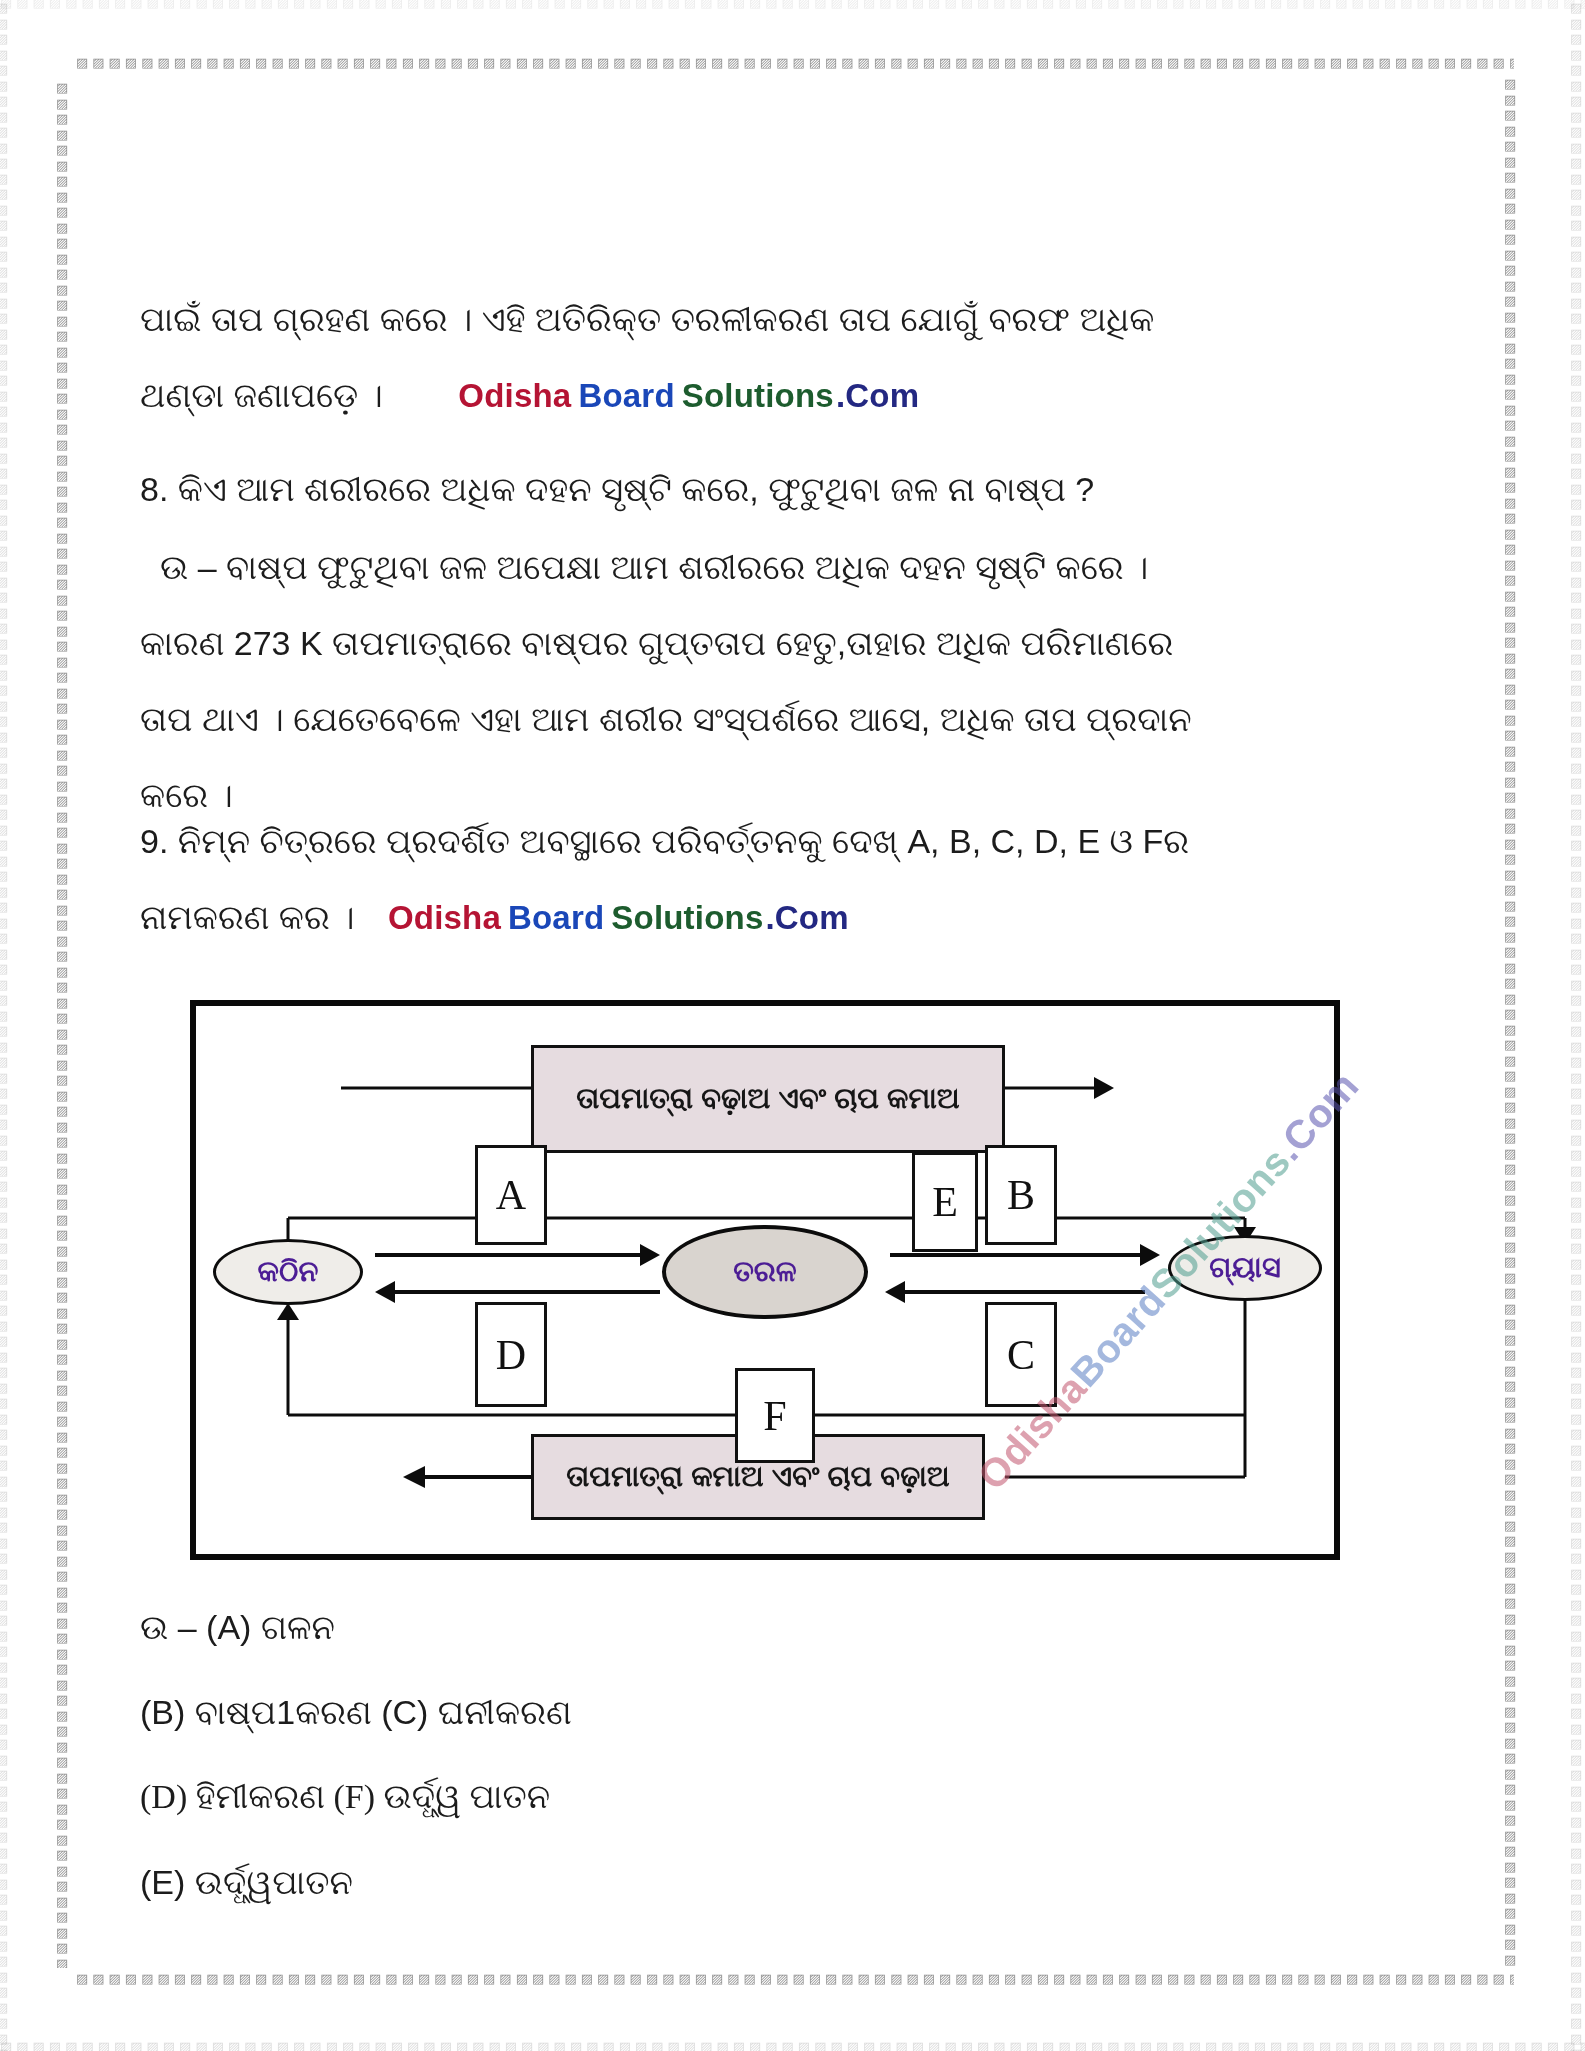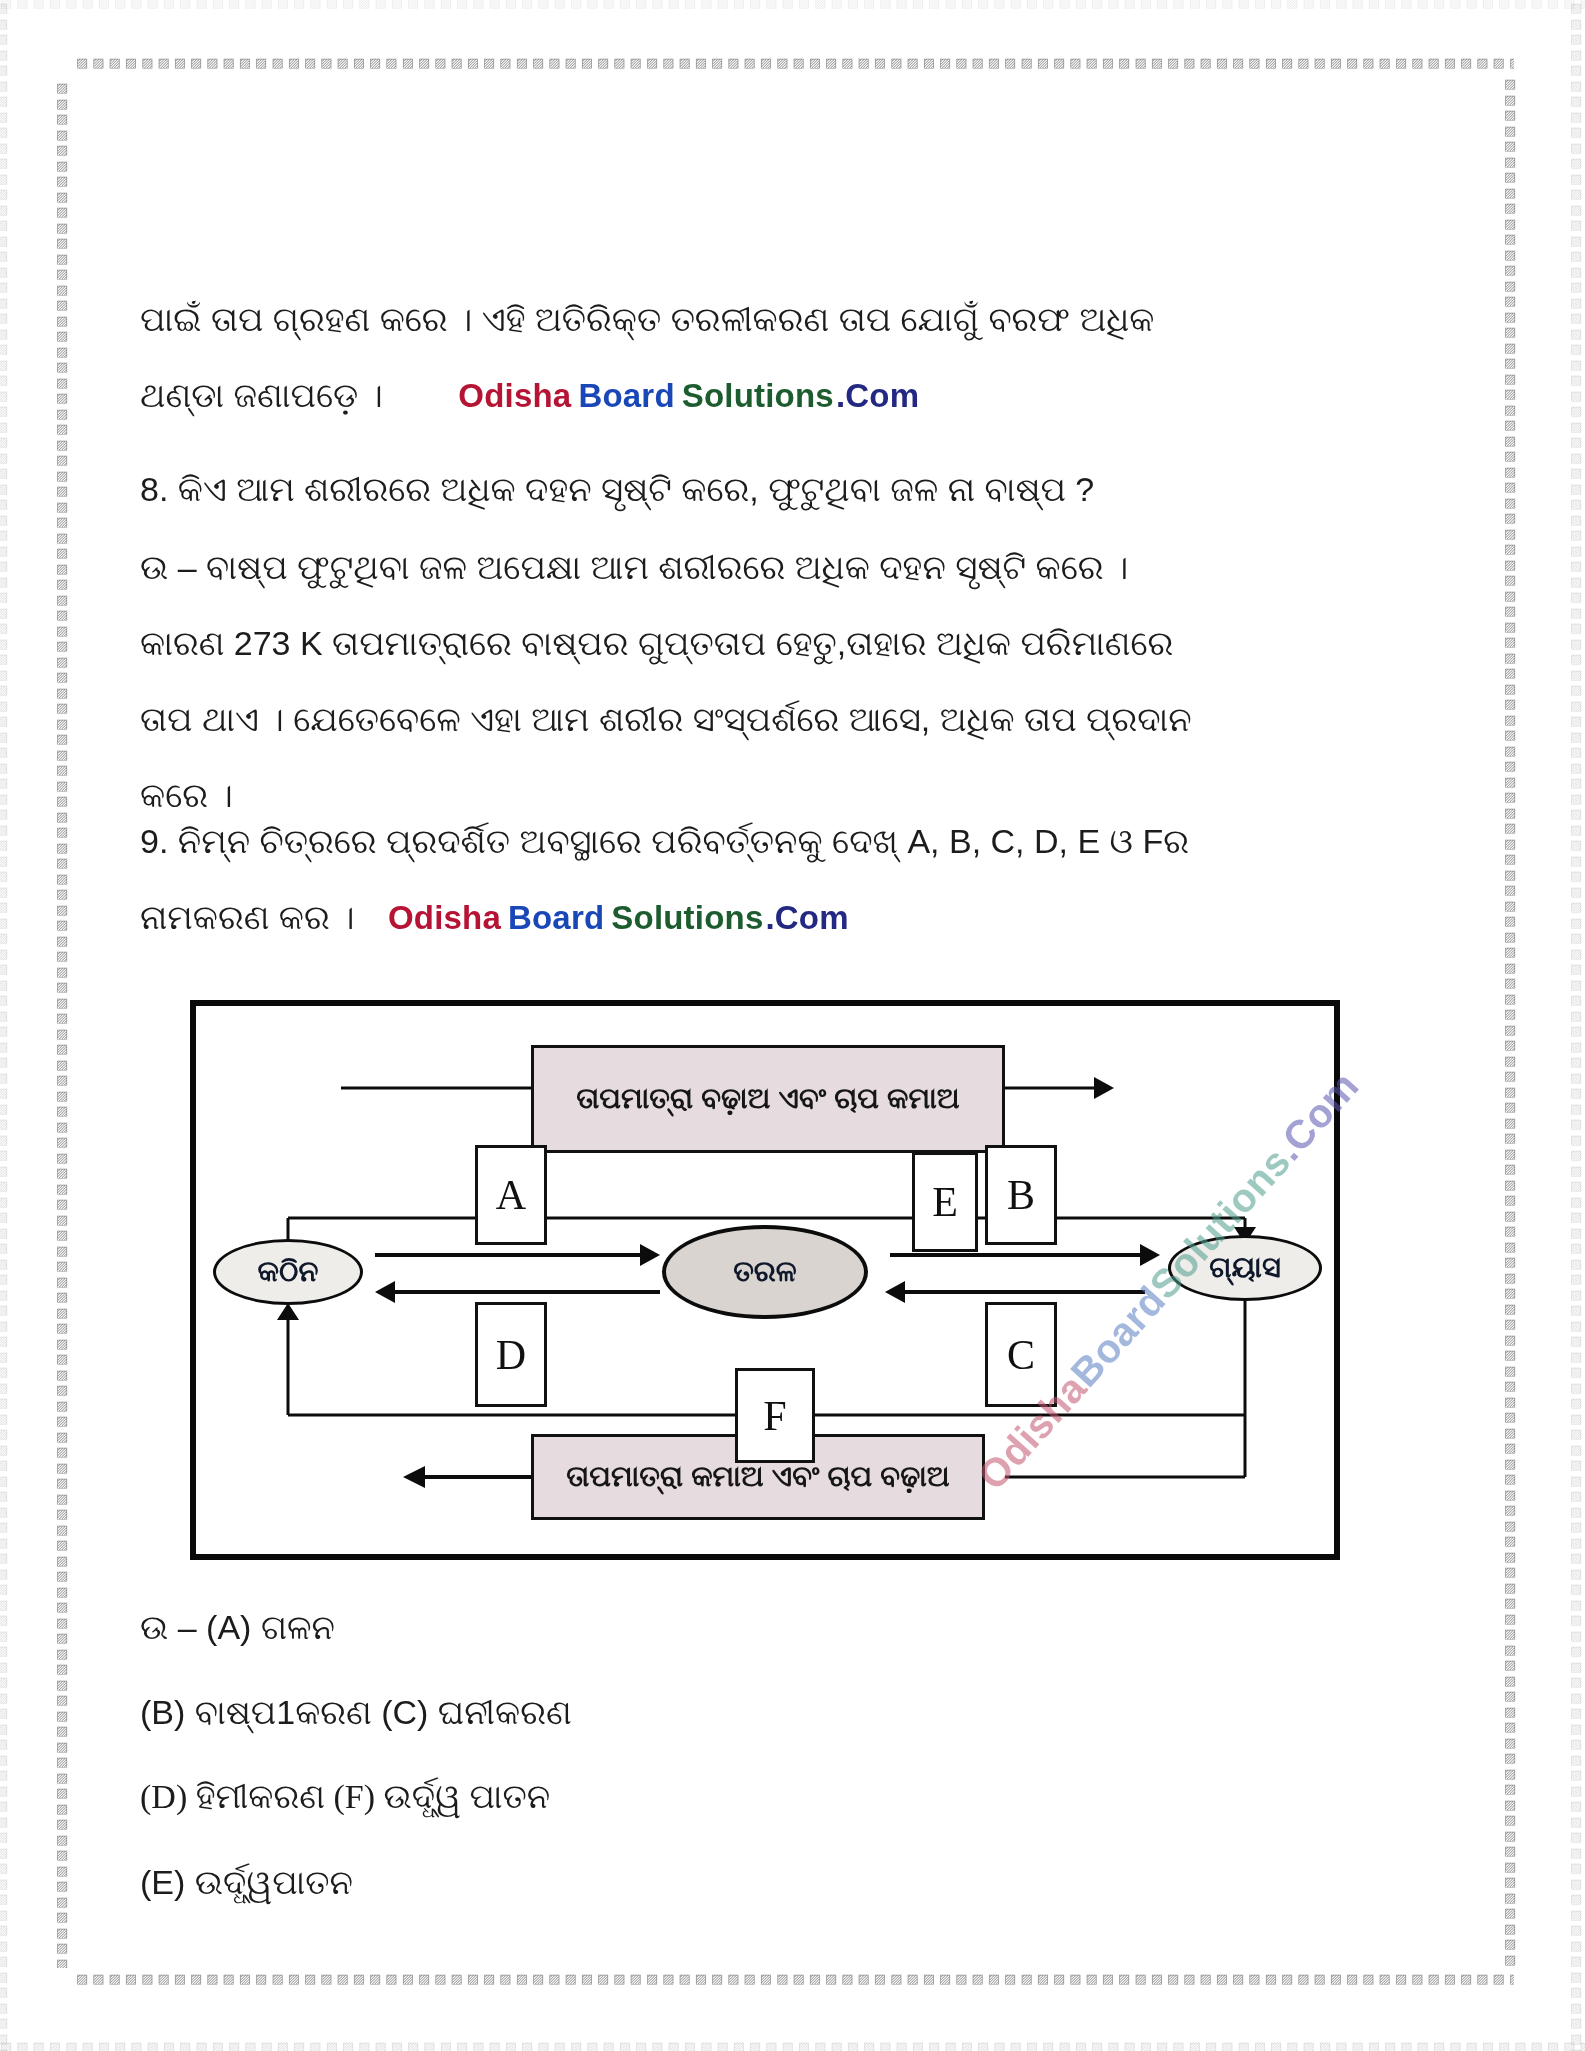--- a/index.html
+++ b/index.html
@@ -26,21 +26,21 @@
            border:6px solid #0a0a0a;background:#ffffff;box-sizing:border-box;}
   #diagram svg{position:absolute;left:0;top:0;}
   .dbox{position:absolute;box-sizing:border-box;border:3px solid #111;background:#e6dce0;
         display:flex;align-items:center;justify-content:center;
         font-weight:700;font-size:29px;color:#161616;text-align:center;}
   .lbox{position:absolute;box-sizing:border-box;border:3px solid #111;background:#ffffff;
         display:flex;align-items:center;justify-content:center;
         font-family:"Liberation Serif", serif;font-size:42px;color:#111;}
   .ell{position:absolute;box-sizing:border-box;border:4px solid #0c0c0c;border-radius:50%;
        display:flex;align-items:center;justify-content:center;
-       font-weight:700;font-size:29px;color:#0f172a;background:#efede9;}
+       font-weight:700;font-size:29px;color:#4c1d95;background:#efede9;}
 
   
   #wmark{position:absolute;left:790px;top:455px;transform:rotate(-48deg);transform-origin:0 50%;
          font-weight:700;font-size:40px;white-space:nowrap;opacity:.55;letter-spacing:.5px;}
   #wmark span{display:inline-block;}
 </style>
 </head>
 <body>
 
 <div id="page">
@@ -58,21 +58,21 @@
   <div class="tline" style="top:300px;">ପାଇଁ ତାପ ଗ୍ରହଣ କରେ । ଏହି ଅତିରିକ୍ତ ତରଳୀକରଣ ତାପ ଯୋଗୁଁ ବରଫ ଅଧିକ</div>
   <div class="tline" style="top:376px;">
     <span>ଥଣ୍ଡା ଜଣାପଡ଼େ ।</span>
     <span class="brand" style="margin-left:66px;">
       <span class="w1" style="color: rgb(181, 20, 52);">Odisha</span><span class="w2" style="color: rgb(26, 71, 184);">Board</span><span class="w3" style="color: rgb(29, 92, 46);">Solutions</span><span class="w4" style="color: rgb(35, 40, 130);">.Com</span>
     </span>
   </div>
 
   <div class="tline" style="top:470px;">8. କିଏ ଆମ ଶରୀରରେ ଅଧିକ ଦହନ ସୃଷ୍ଟି କରେ, ଫୁଟୁଥିବା ଜଳ ନା ବାଷ୍ପ ?</div>
 
-  <div class="tline" style="top:548px;">ଉ – ବାଷ୍ପ ଫୁଟୁଥିବା  ଜଳ ଅପେକ୍ଷା ଆମ ଶରୀରରେ ଅଧିକ ଦହନ ସୃଷ୍ଟି କରେ ।</div>
+  <div class="tline" style="top:548px;margin-left:20px;">ଉ – ବାଷ୍ପ ଫୁଟୁଥିବା  ଜଳ ଅପେକ୍ଷା ଆମ ଶରୀରରେ ଅଧିକ ଦହନ ସୃଷ୍ଟି କରେ ।</div>
   <div class="tline" style="top:624px;text-align:center;">କାରଣ 273 K ତାପମାତ୍ରାରେ ବାଷ୍ପର ଗୁପ୍ତତାପ ହେତୁ,ତାହାର ଅଧିକ ପରିମାଣରେ</div>
   <div class="tline" style="top:700px;">ତାପ ଥାଏ । ଯେତେବେଳେ ଏହା ଆମ ଶରୀର ସଂସ୍ପର୍ଶରେ ଆସେ, ଅଧିକ ତାପ ପ୍ରଦାନ</div>
   <div class="tline" style="top:776px;">କରେ ।</div>
 
   <div class="tline" style="top:822px;">9. ନିମ୍ନ ଚିତ୍ରରେ ପ୍ରଦର୍ଶିତ ଅବସ୍ଥାରେ ପରିବର୍ତ୍ତନକୁ ଦେଖ୍ A, B, C, D, E ଓ Fର</div>
   <div class="tline" style="top:898px;">
     <span>ନାମକରଣ କର ।</span>
     <span class="brand" style="margin-left:24px;">
       <span class="w1" style="color: rgb(181, 20, 52);">Odisha</span><span class="w2" style="color: rgb(26, 71, 184);">Board</span><span class="w3" style="color: rgb(29, 92, 46);">Solutions</span><span class="w4" style="color: rgb(35, 40, 130);">.Com</span>
     </span>

